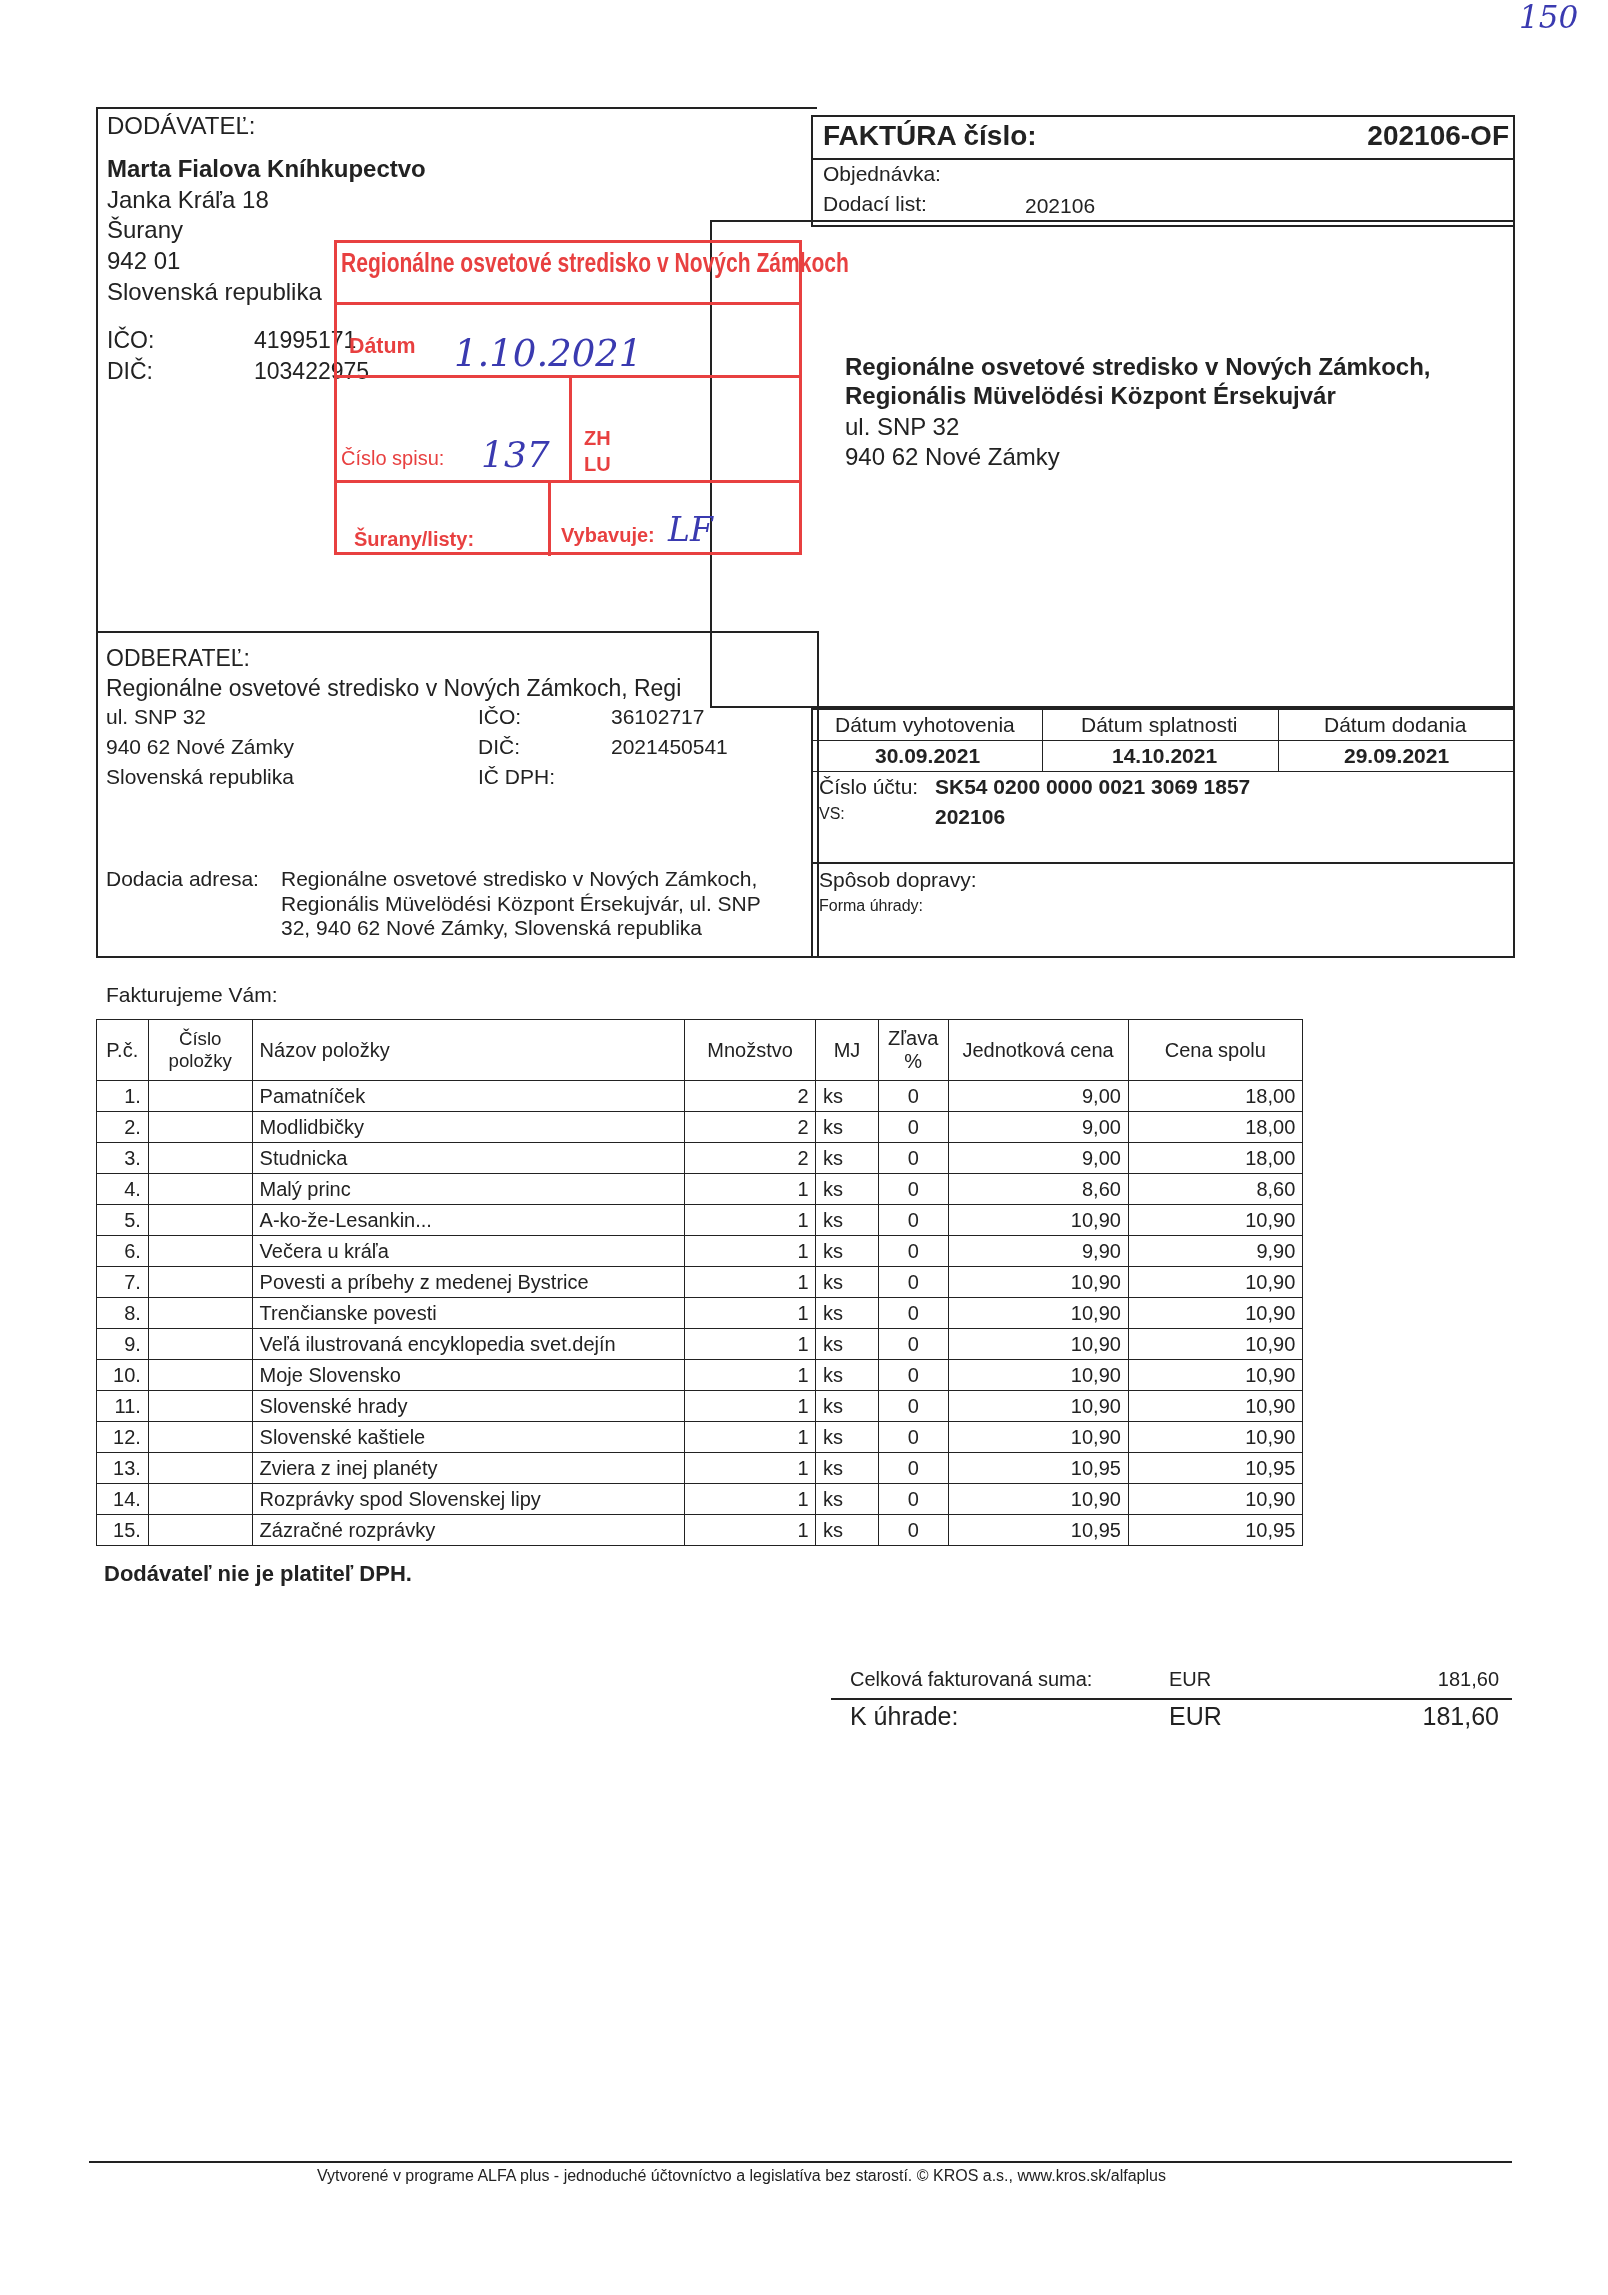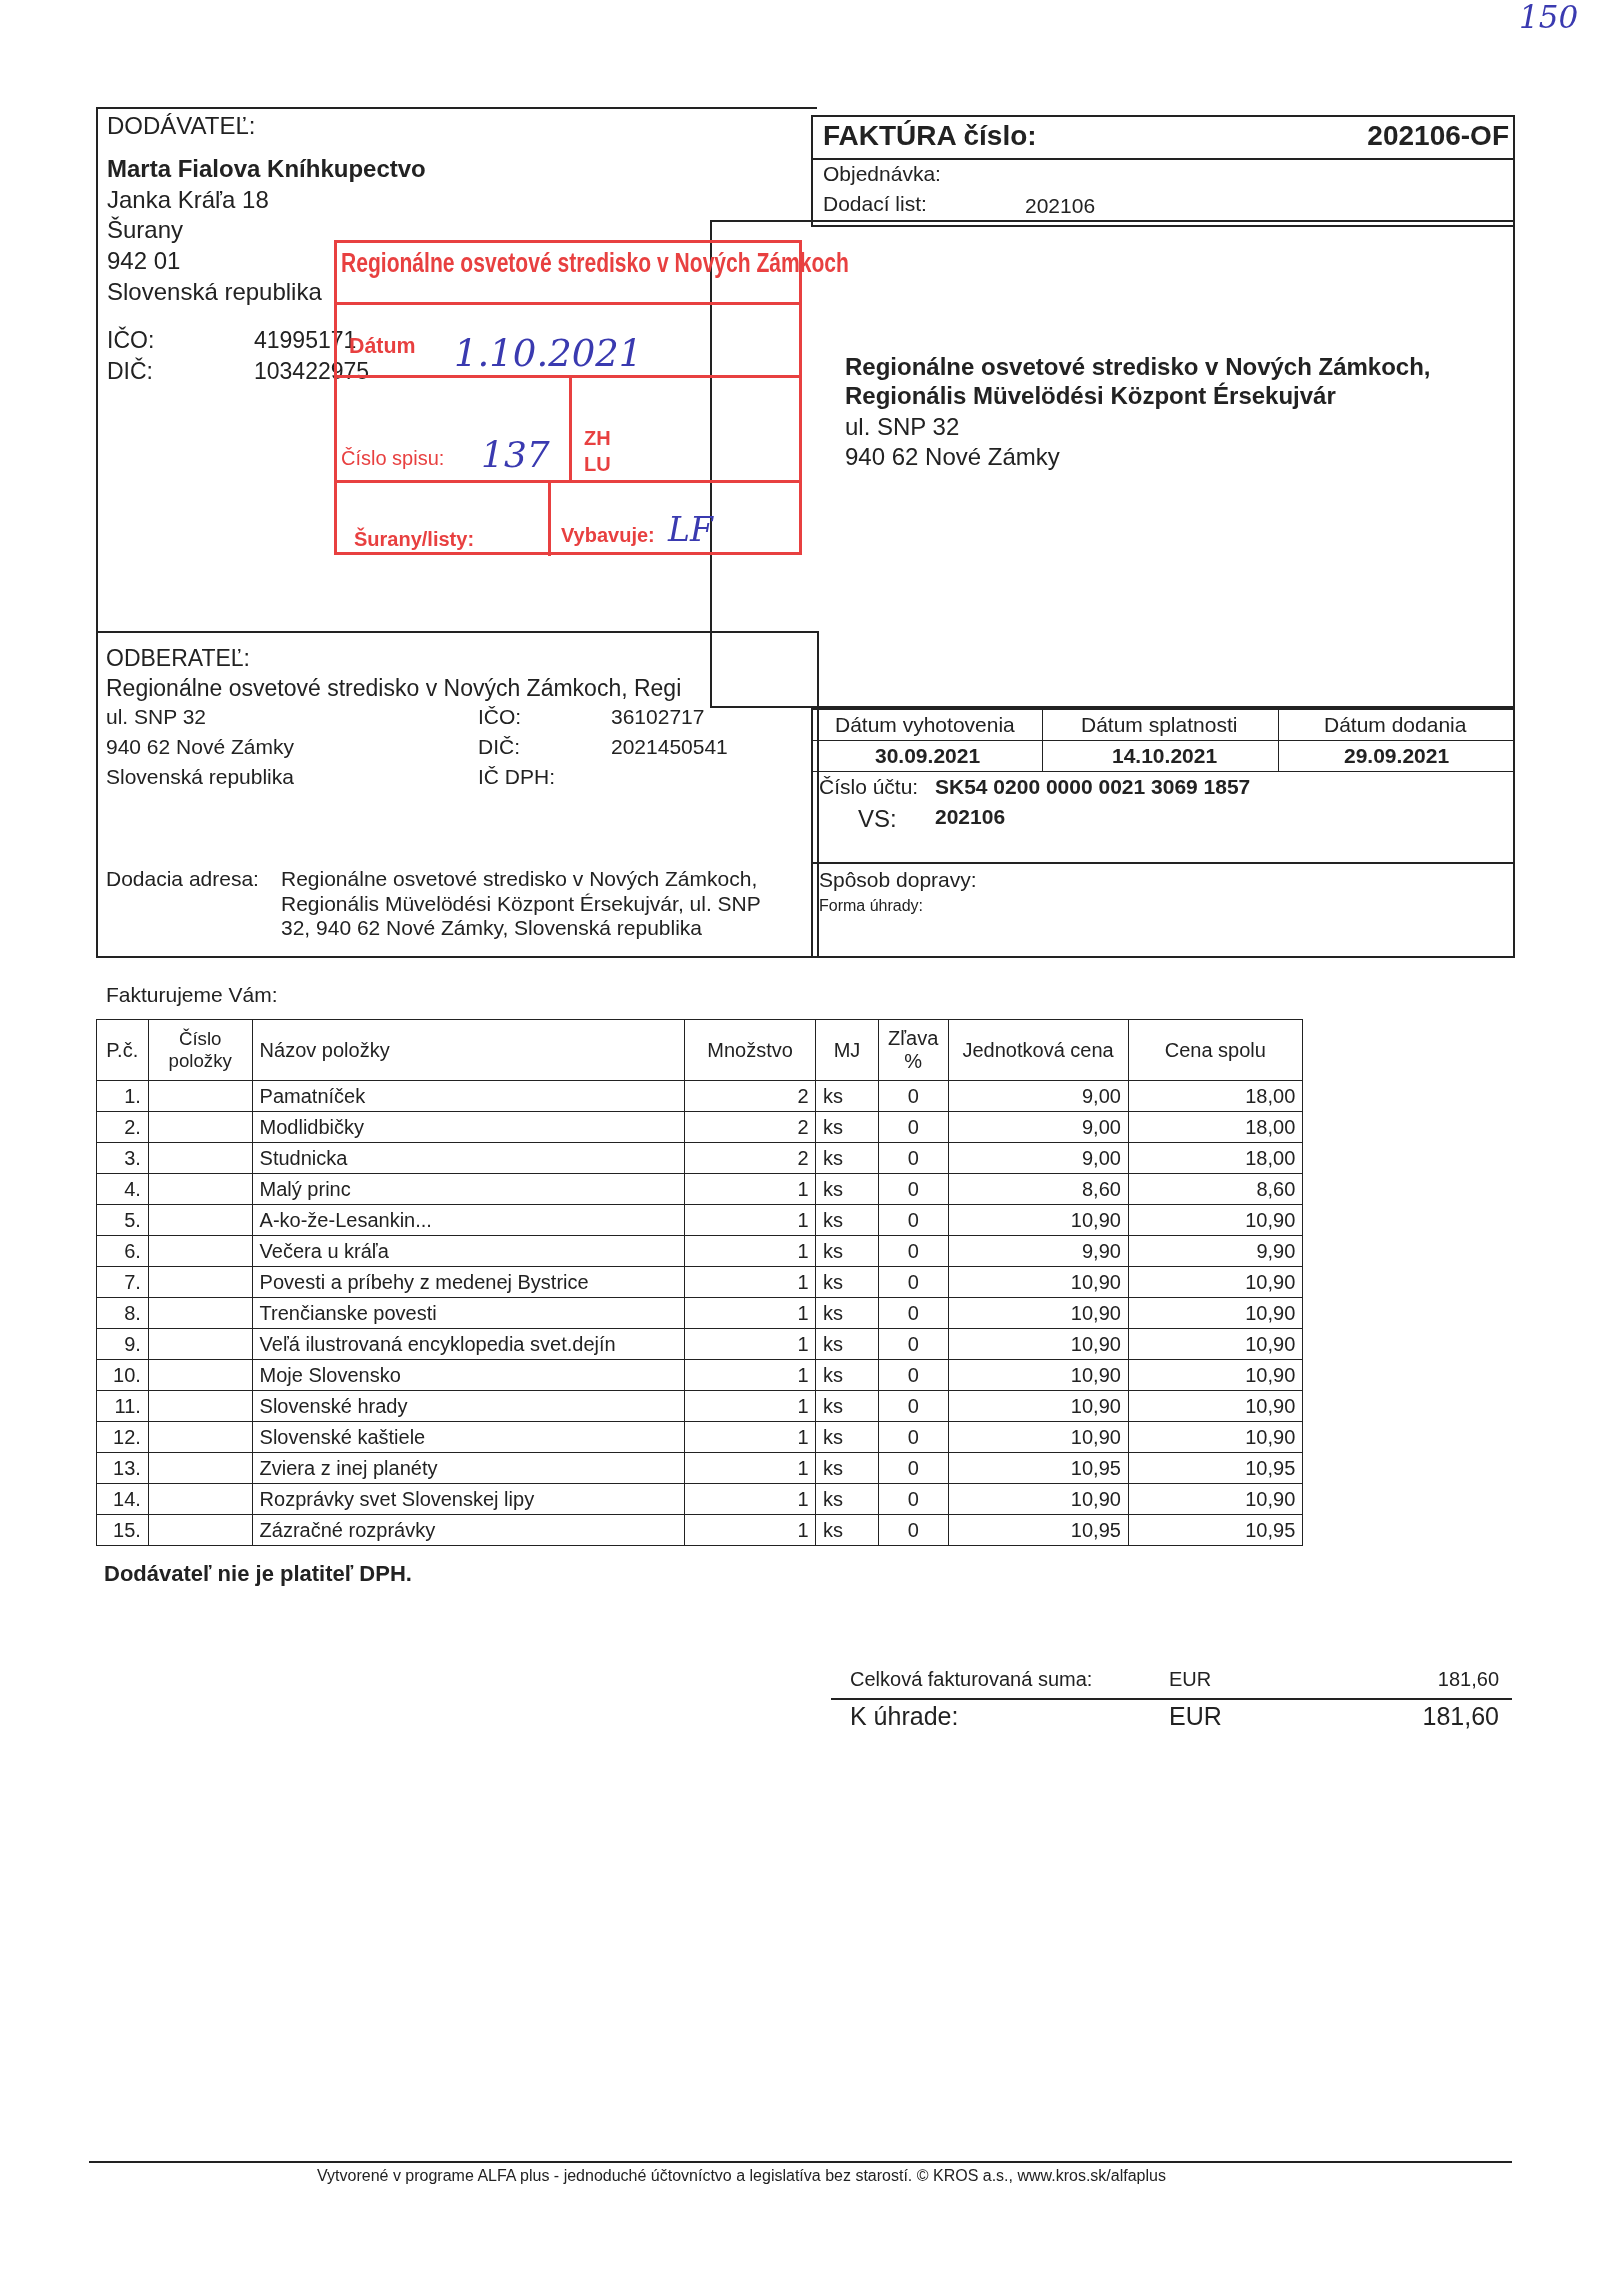--- a/index.html
+++ b/index.html
@@ -94,21 +94,21 @@
 <div class="abs" style="left:1042px;top:708px;height:64px;border-left:1.3px solid #222;"></div>
 <div class="abs" style="left:1278px;top:708px;height:64px;border-left:1.3px solid #222;"></div>
 <div class="t" style="left:835px;top:713px;font-size:21px;">Dátum vyhotovenia</div>
 <div class="t" style="left:1081px;top:713px;font-size:21px;">Dátum splatnosti</div>
 <div class="t" style="left:1324px;top:713px;font-size:21px;">Dátum dodania</div>
 <div class="t b" style="left:875px;top:744px;font-size:21px;">30.09.2021</div>
 <div class="t b" style="left:1112px;top:744px;font-size:21px;">14.10.2021</div>
 <div class="t b" style="left:1344px;top:744px;font-size:21px;">29.09.2021</div>
 <div class="t" style="left:819px;top:775px;font-size:21px;">Číslo účtu:</div>
 <div class="t b" style="left:935px;top:775px;font-size:21px;">SK54 0200 0000 0021 3069 1857</div>
-<div class="t" style="left:819px;top:805px;font-size:24px;padding-left:39px;">VS:</div>
+<div class="t" style="left:819px;top:805px;font-size:16px;">VS:</div>
 <div class="t b" style="left:935px;top:805px;font-size:21px;">202106</div>
 <div class="t" style="left:819px;top:868px;font-size:21px;">Spôsob dopravy:</div>
 <div class="t" style="left:819px;top:897px;font-size:16px;">Forma úhrady:</div>
 
 <div class="t" style="left:106px;top:983px;font-size:21px;">Fakturujeme Vám:</div>
 
 <table class="items">
   <colgroup>
     <col style="width:55px">
       <col style="width:122px">
@@ -261,21 +261,21 @@
     <td class="l">Zviera z inej planéty</td>
     <td class="r">1</td>
     <td class="l">ks</td>
     <td class="c">0</td>
     <td class="r">10,95</td>
     <td class="r">10,95</td>
   </tr>
       <tr>
     <td class="r">14.</td>
     <td class="l"></td>
-    <td class="l">Rozprávky svet Slovenskej lipy</td>
+    <td class="l">Rozprávky spod Slovenskej lipy</td>
     <td class="r">1</td>
     <td class="l">ks</td>
     <td class="c">0</td>
     <td class="r">10,90</td>
     <td class="r">10,90</td>
   </tr>
       <tr>
     <td class="r">15.</td>
     <td class="l"></td>
     <td class="l">Zázračné rozprávky</td>

